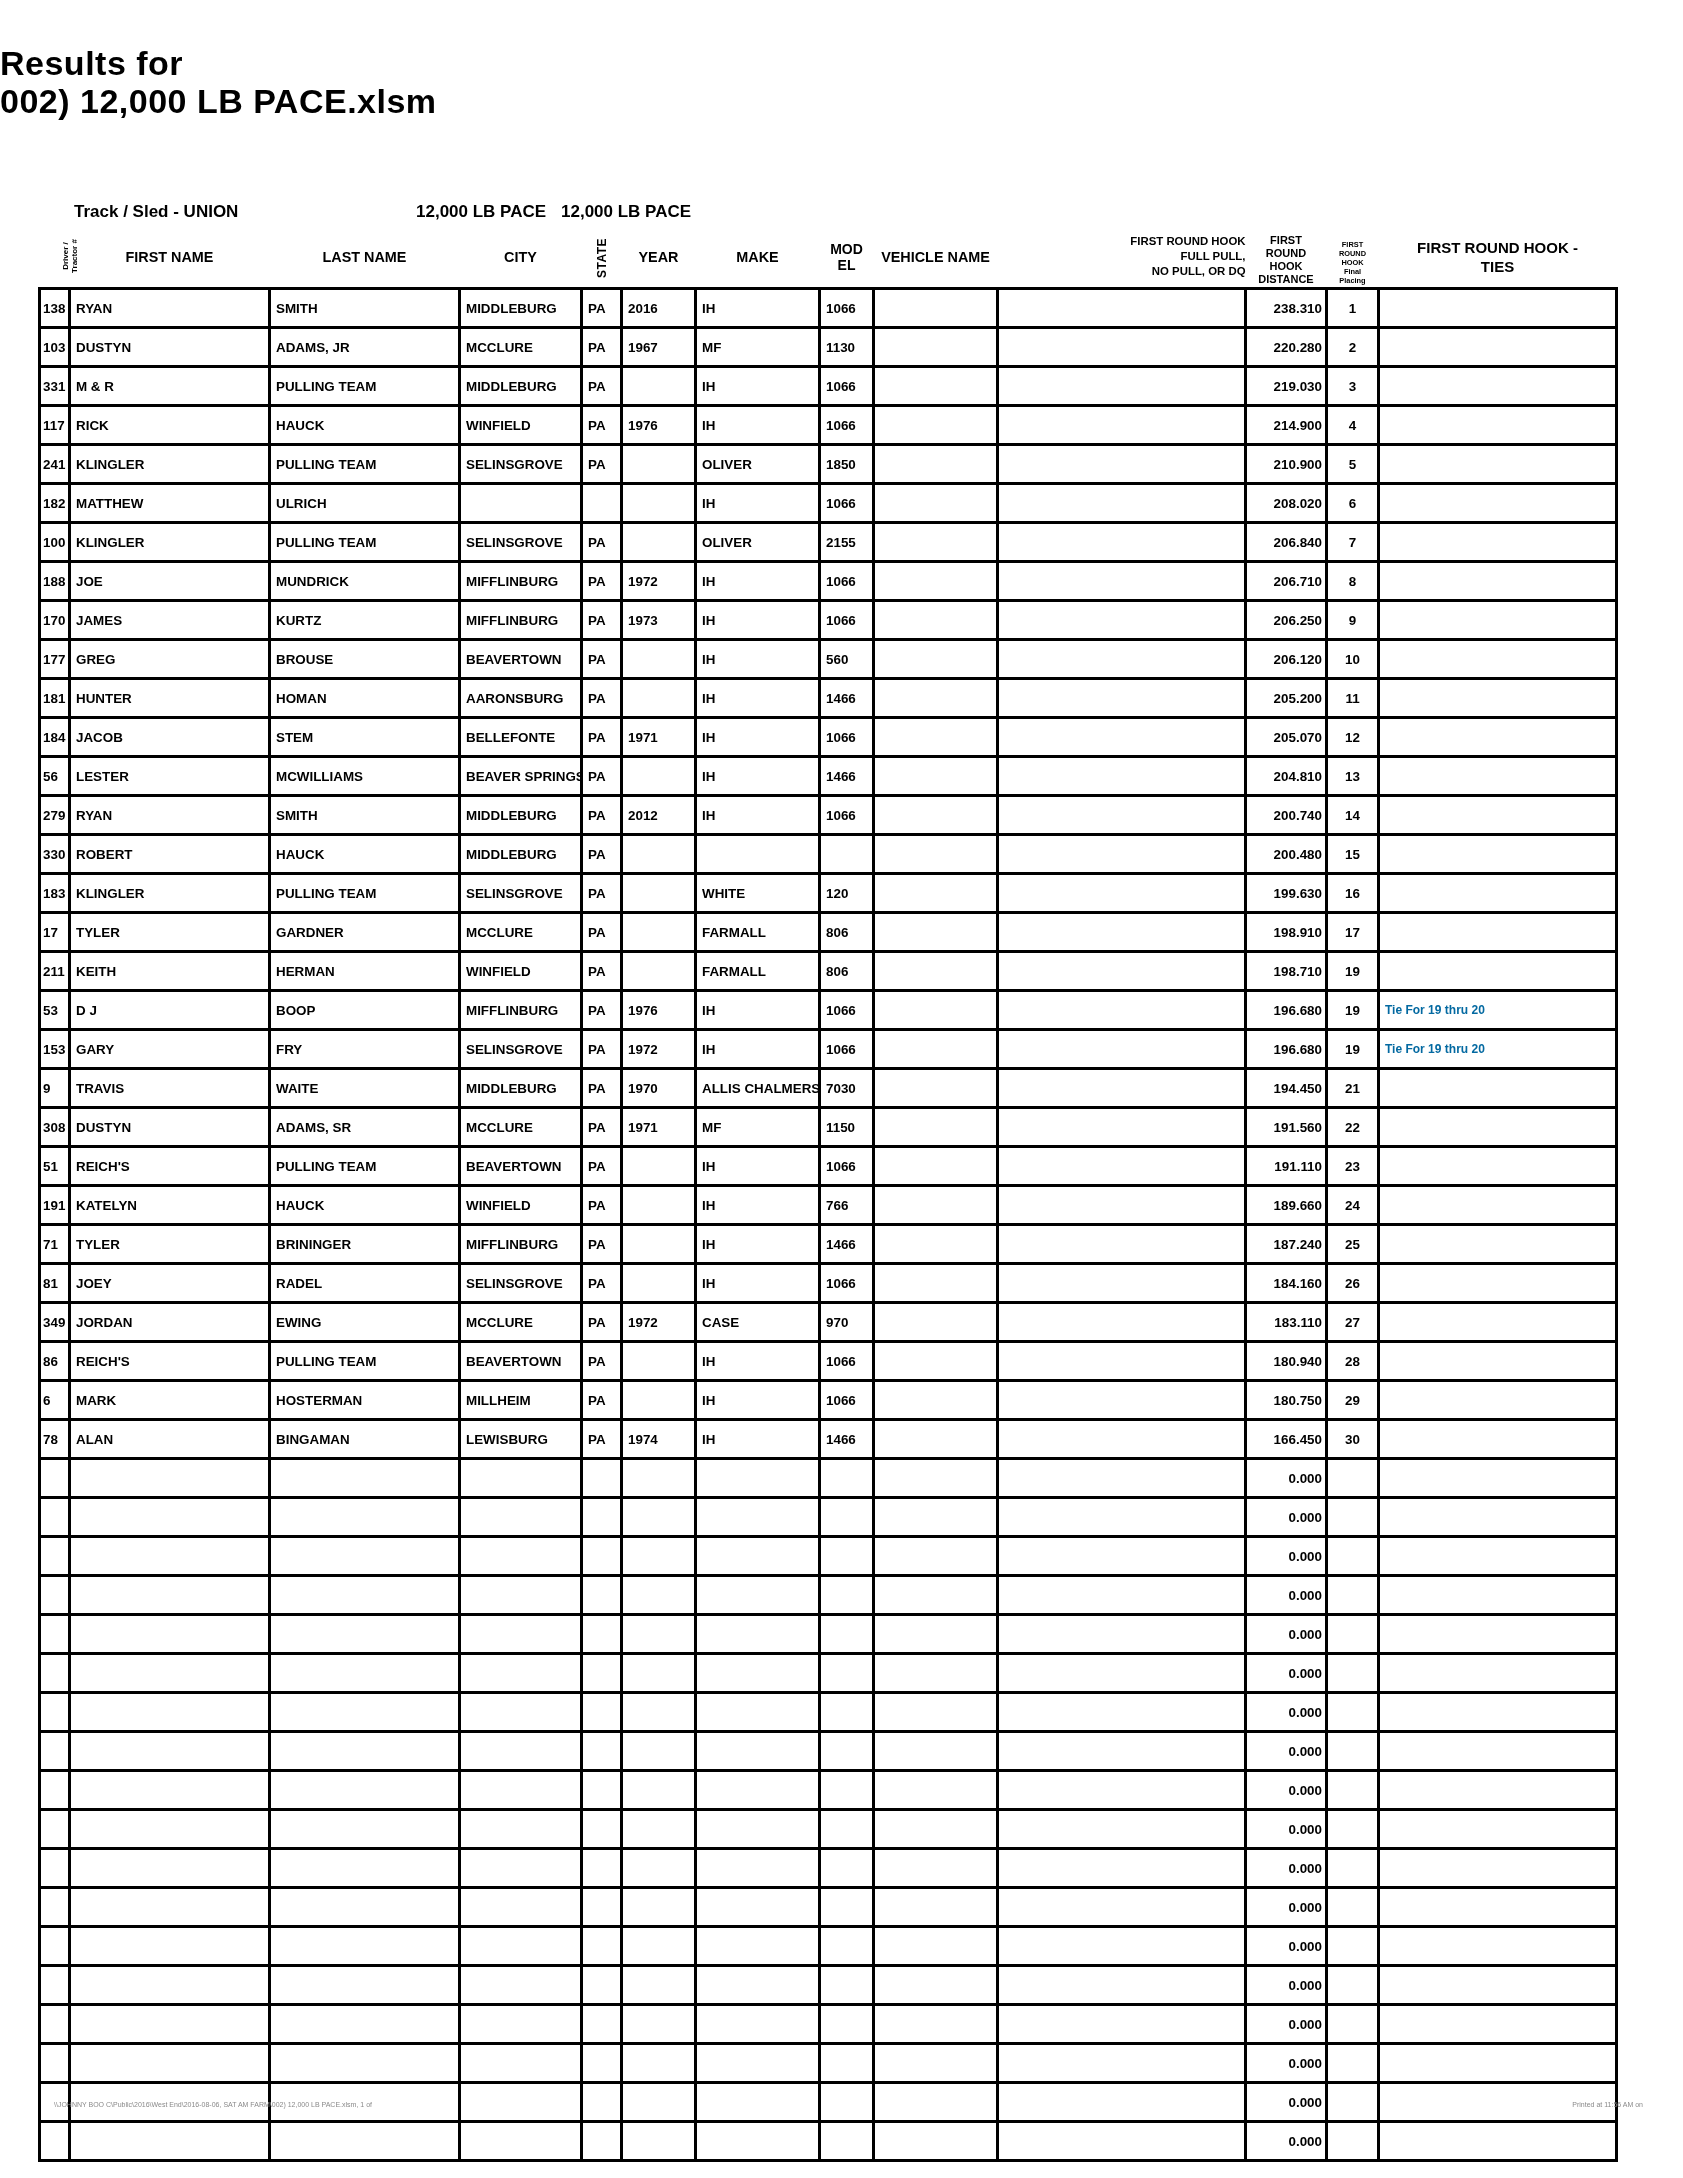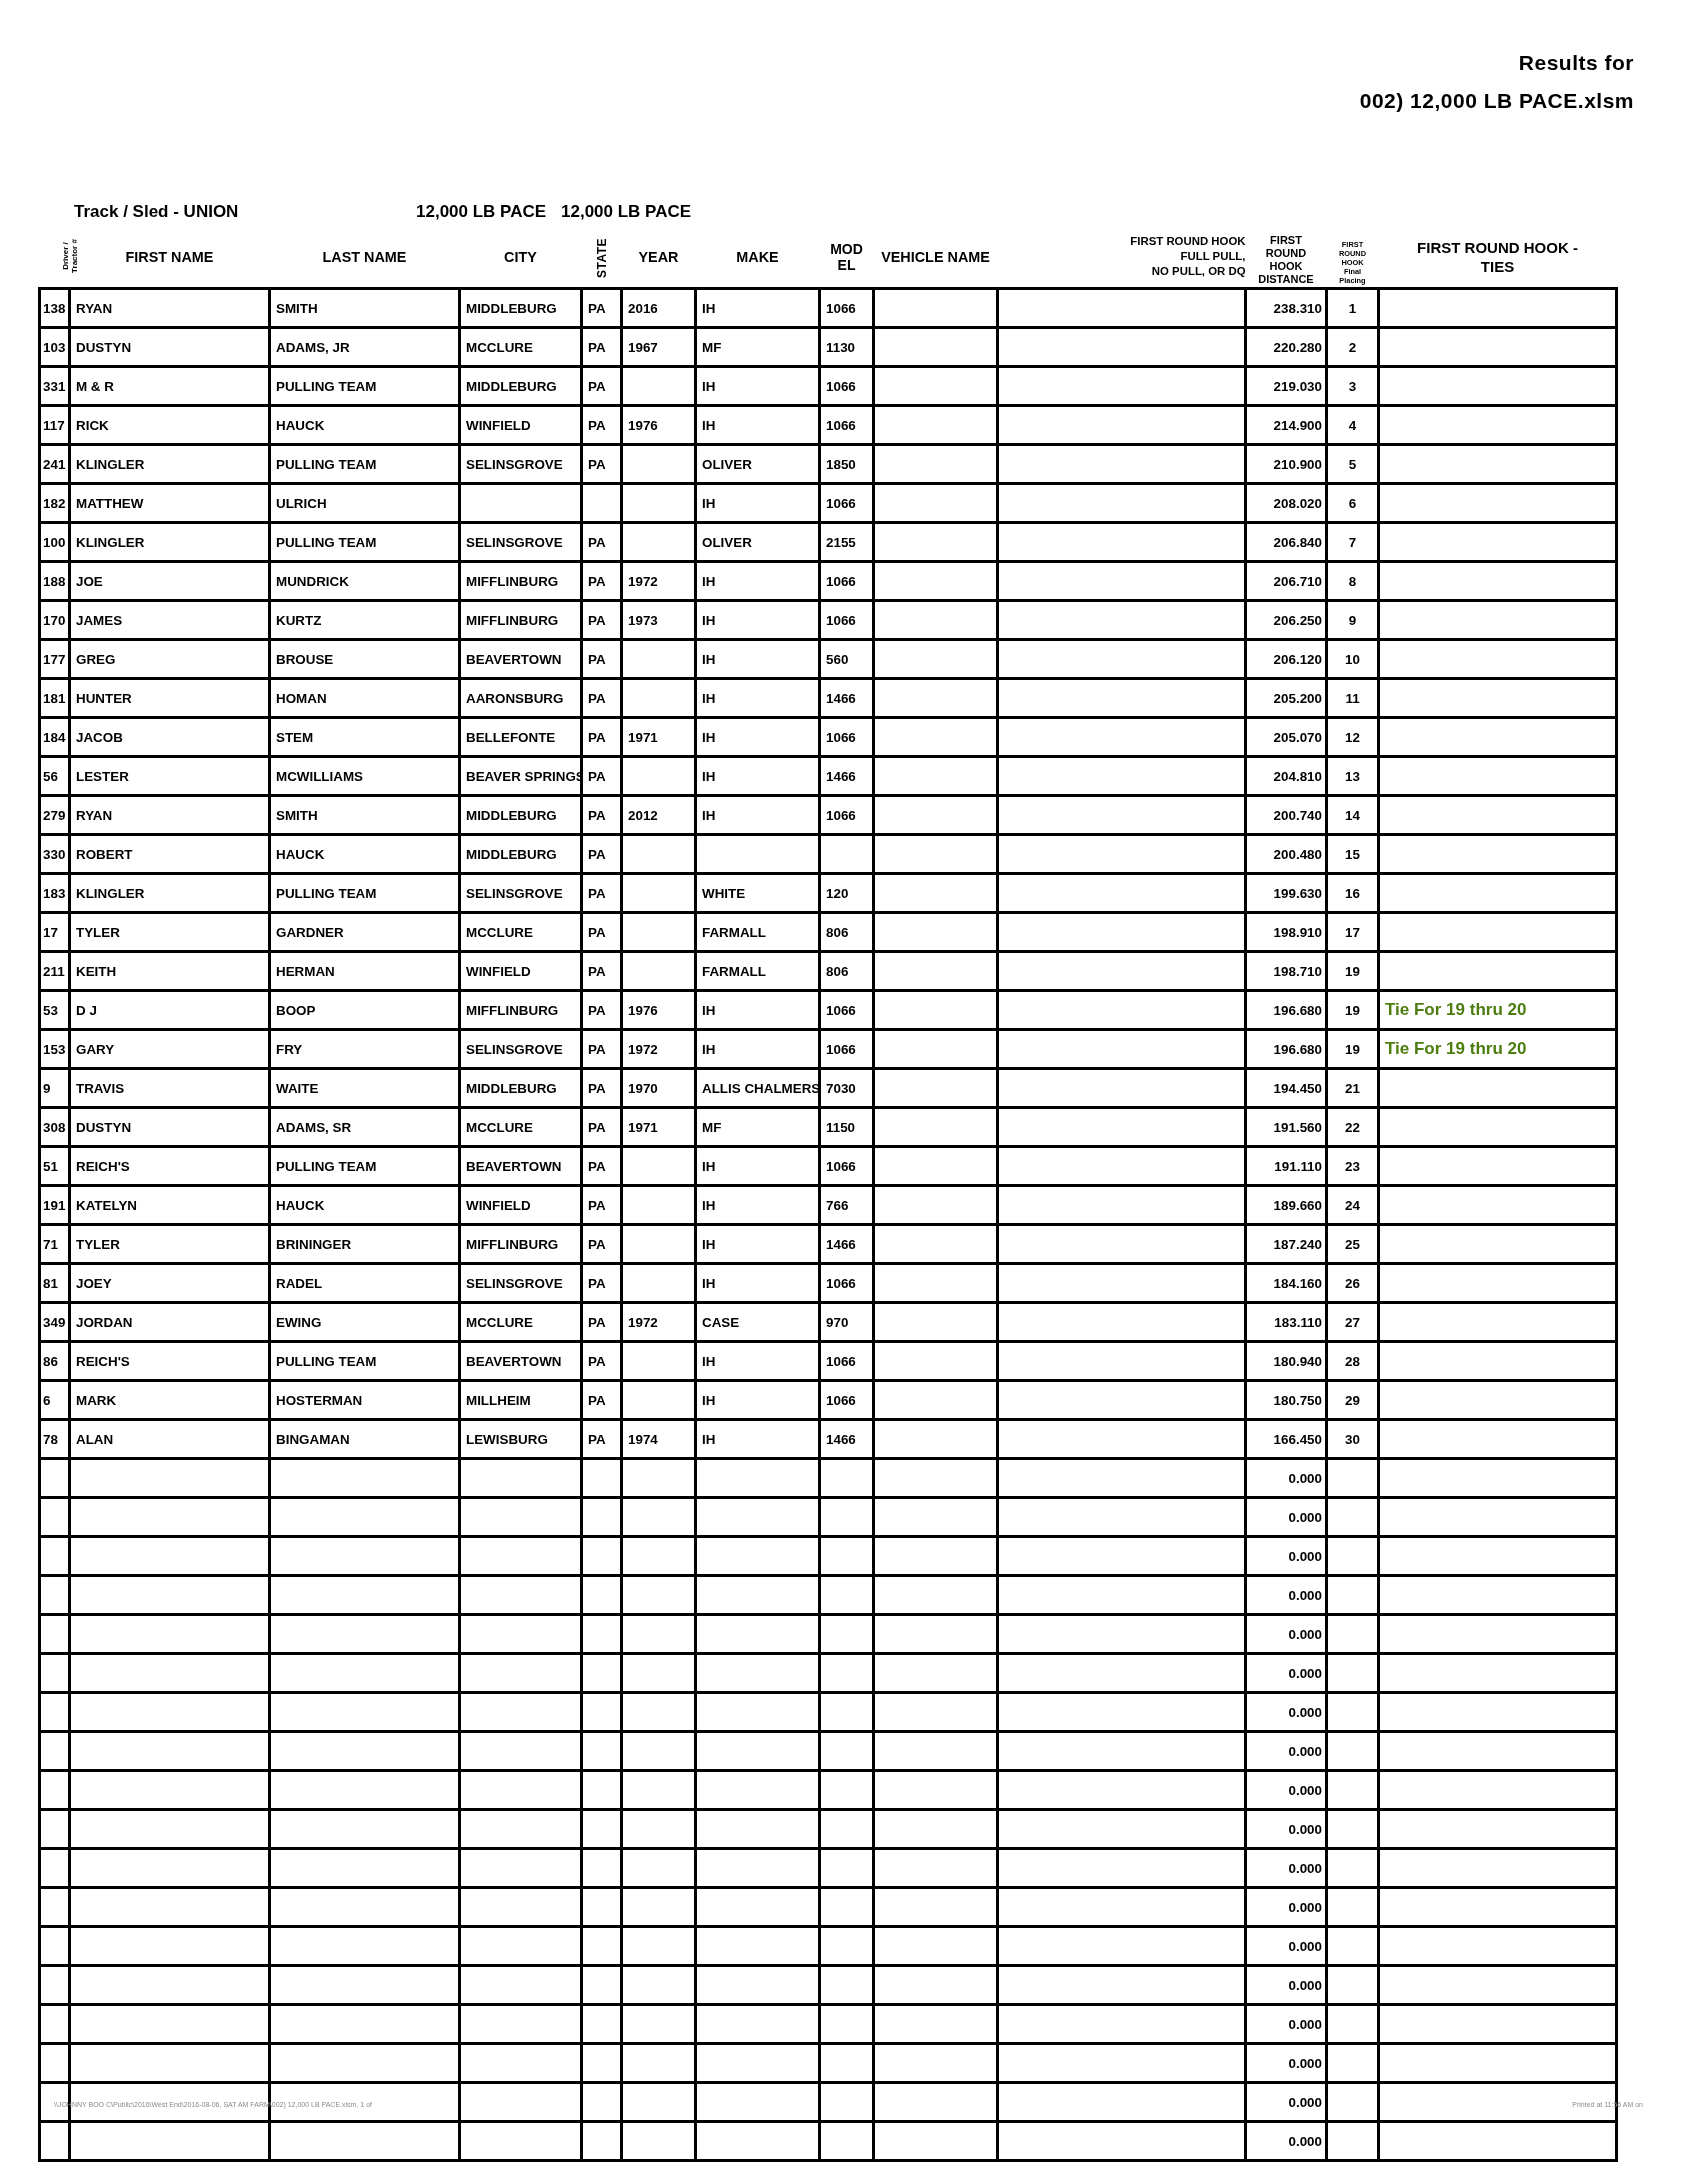--- a/index.html
+++ b/index.html
@@ -2,22 +2,22 @@
 <html><head>
 <meta charset="utf-8">
 <style>
   html,body { margin:0; padding:0; }
   body {
     width:1683px; height:2178px; background:#ffffff; position:relative;
     font-family:"Liberation Sans", sans-serif; font-weight:bold; color:#000;
     overflow:hidden;
   }
   .page-title {
-    position:absolute; left:0; top:44px; width:1594px; text-align:right;
-    font-size:21px; line-height:38px; letter-spacing:0.5px;padding-left:40px;
+    position:absolute; left:0; top:44px; width:1594px; text-align:left;
+    font-size:34px; line-height:38px; letter-spacing:0.5px;
   }
   .meta-text { position:absolute; top:202px; font-size:17px; white-space:nowrap; }
   .meta-track  { left:74px; }
   .meta-class1 { left:416px; }
   .meta-class2 { left:561px; }
 
   table.results {
     position:absolute; left:38px; top:226px; width:1576px;
     border-collapse:collapse; table-layout:fixed;
   }
@@ -52,21 +52,21 @@
   th.h-driver .rot { font-size:8px; line-height:9px; width:59px; }
   th.h-state  .rot { font-size:12px; letter-spacing:0.5px; }
 
   tbody td {
     border:3px solid #000; height:36px; padding:0 5px;
     font-size:13.4px; overflow:hidden; white-space:nowrap; vertical-align:middle;
   }
   tbody td.col-num      { text-align:left; padding:0 2px; }
   tbody td.col-distance { text-align:right; padding-right:3px;margin-top:36px; }
   tbody td.col-placing  { text-align:center; }
-  tbody td.tie-red      { color:#4d7c0f; font-size:17px; }
+  tbody td.tie-red      { color:#0369a1; font-size:12px; }
 
   .footer {
     position:absolute; top:2101px; font-weight:normal; font-size:7px;
     color:#8a8a8a; white-space:nowrap;
   }
   .footer-left  { left:54px; }
   .footer-right { left:1386px; width:257px; text-align:right; }
 </style>
 </head>
 <body>

